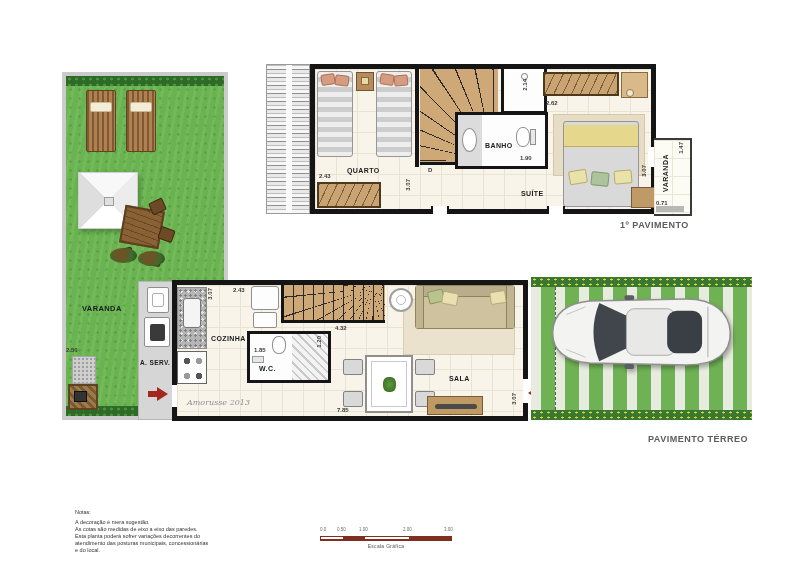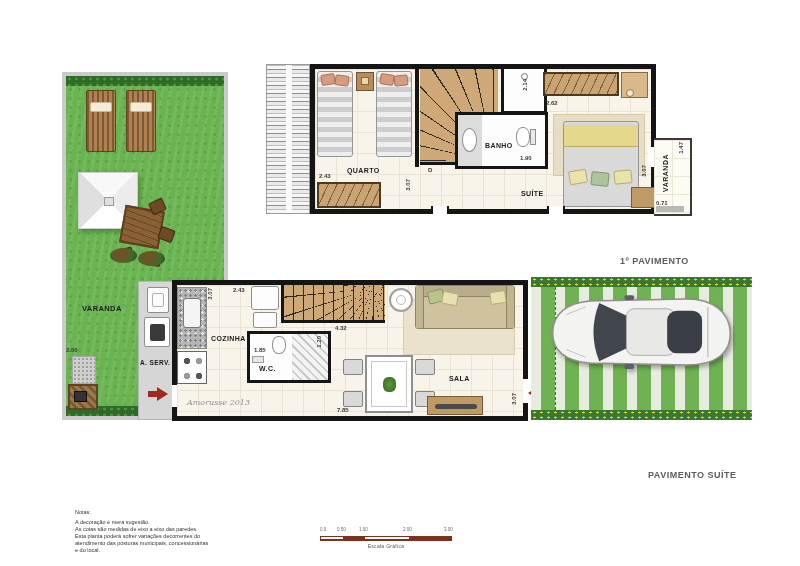--- a/index.html
+++ b/index.html
@@ -7,21 +7,21 @@
   #scene { position:relative; width:800px; height:566px; background:#ffffff; overflow:hidden;
            font-family:"Liberation Sans", sans-serif; }
   .abs { position:absolute; }
 
   
   .room  { position:absolute; font:bold 7px "Liberation Sans",sans-serif; color:#1b1b1b; letter-spacing:.4px; white-space:nowrap; }
   .dim   { position:absolute; font:bold 6px "Liberation Sans",sans-serif; color:#3a3a3a; white-space:nowrap; }
   .dim.v { writing-mode:vertical-rl; transform:rotate(180deg); }
   .vroom { position:absolute; font:bold 7px "Liberation Sans",sans-serif; color:#1b1b1b; letter-spacing:.5px;
            writing-mode:vertical-rl; transform:rotate(180deg); white-space:nowrap; }
-  .cap   { position:absolute; font:bold 9px "Liberation Sans",sans-serif; color:#5c5c5c; letter-spacing:.5px; white-space:nowrap;margin-top:36px; }
+  .cap   { position:absolute; font:bold 9px "Liberation Sans",sans-serif; color:#5c5c5c; letter-spacing:.5px; white-space:nowrap; }
   #main-title { position:absolute; left:548px; top:535px; width:236px; text-align:right;
                 font:bold 14.5px "Liberation Sans",sans-serif; color:#7c7c7c; letter-spacing:.2px; }
 
   
   .house { position:absolute; border:5px solid #151515; background-color:#f8f4ea;
            background-image:linear-gradient(#e9e3d3 1px,transparent 1px),linear-gradient(90deg,#e9e3d3 1px,transparent 1px);
            background-size:21px 21px; }
   .innerwall { position:absolute; background:#151515; }
   .dooropen { position:absolute; background:#ffffff; }
 
@@ -295,21 +295,21 @@
       <rect x="86" y="22" width="50" height="48" rx="8" fill="#e8e8e6" stroke="#aaaaaa"></rect>
       <rect x="128" y="24" width="36" height="44" rx="10" fill="#3a3f45"></rect>
       <line x1="170" y1="20" x2="170" y2="72" stroke="#aaaaaa"></line>
       <line x1="24" y1="28" x2="44" y2="20" stroke="#c2c2c2"></line>
       <line x1="24" y1="64" x2="44" y2="72" stroke="#c2c2c2"></line>
       <rect x="84" y="8" width="10" height="5" rx="2" fill="#5a5f66"></rect>
       <rect x="84" y="79" width="10" height="5" rx="2" fill="#5a5f66"></rect>
     </svg>
   </div>
 
-  <div class="cap" style="left:648px;top:434px;">PAVIMENTO SUÍTE</div>
+  <div class="cap" style="left:648px;top:434px;">PAVIMENTO TÉRREO</div>
 
   <div id="notes">
     <div class="nh">Notas:</div>
     <div>A decoração é mera sugestão.</div>
     <div>As cotas são medidas de eixo a eixo das paredes.</div>
     <div>Esta planta poderá sofrer variações decorrentes do</div>
     <div>atendimento das posturas municipais, concessionárias</div>
     <div>e do local.</div>
   </div>
 

